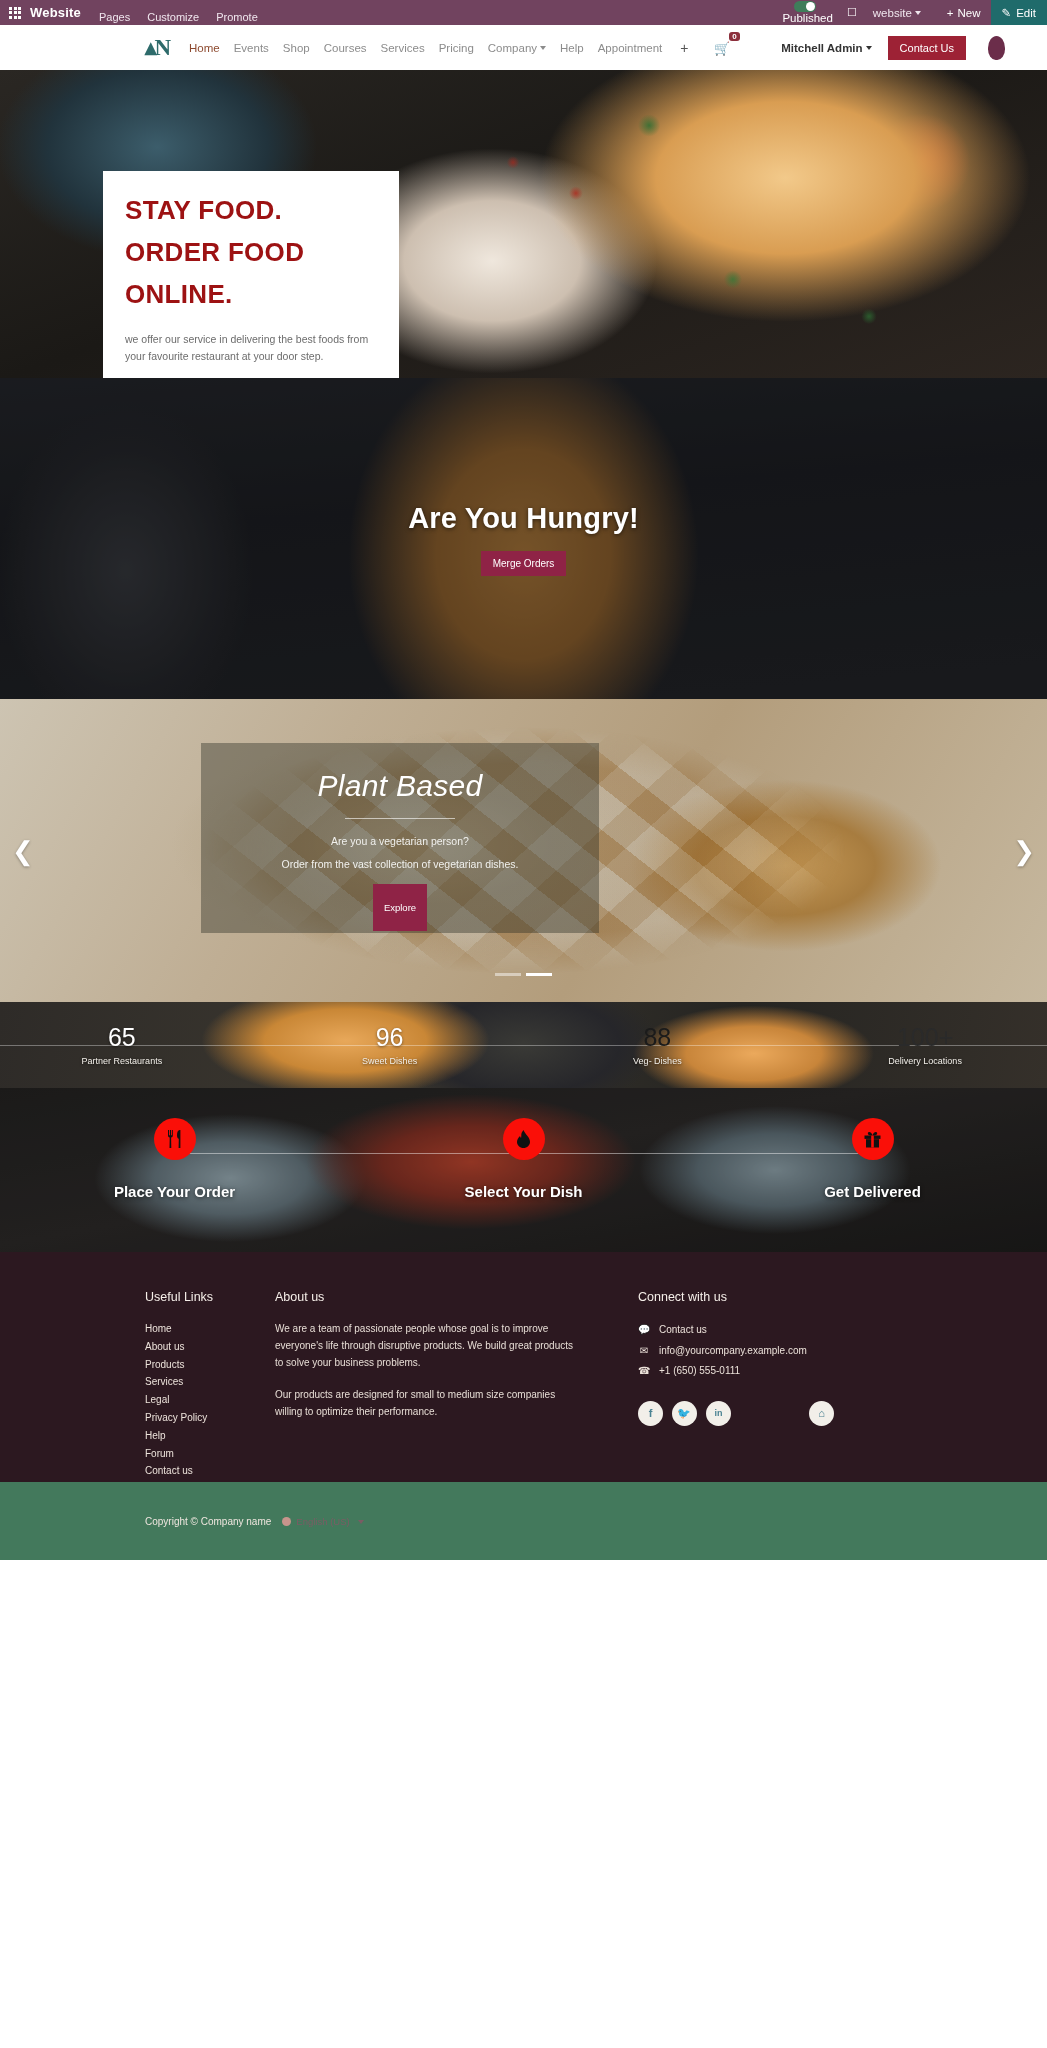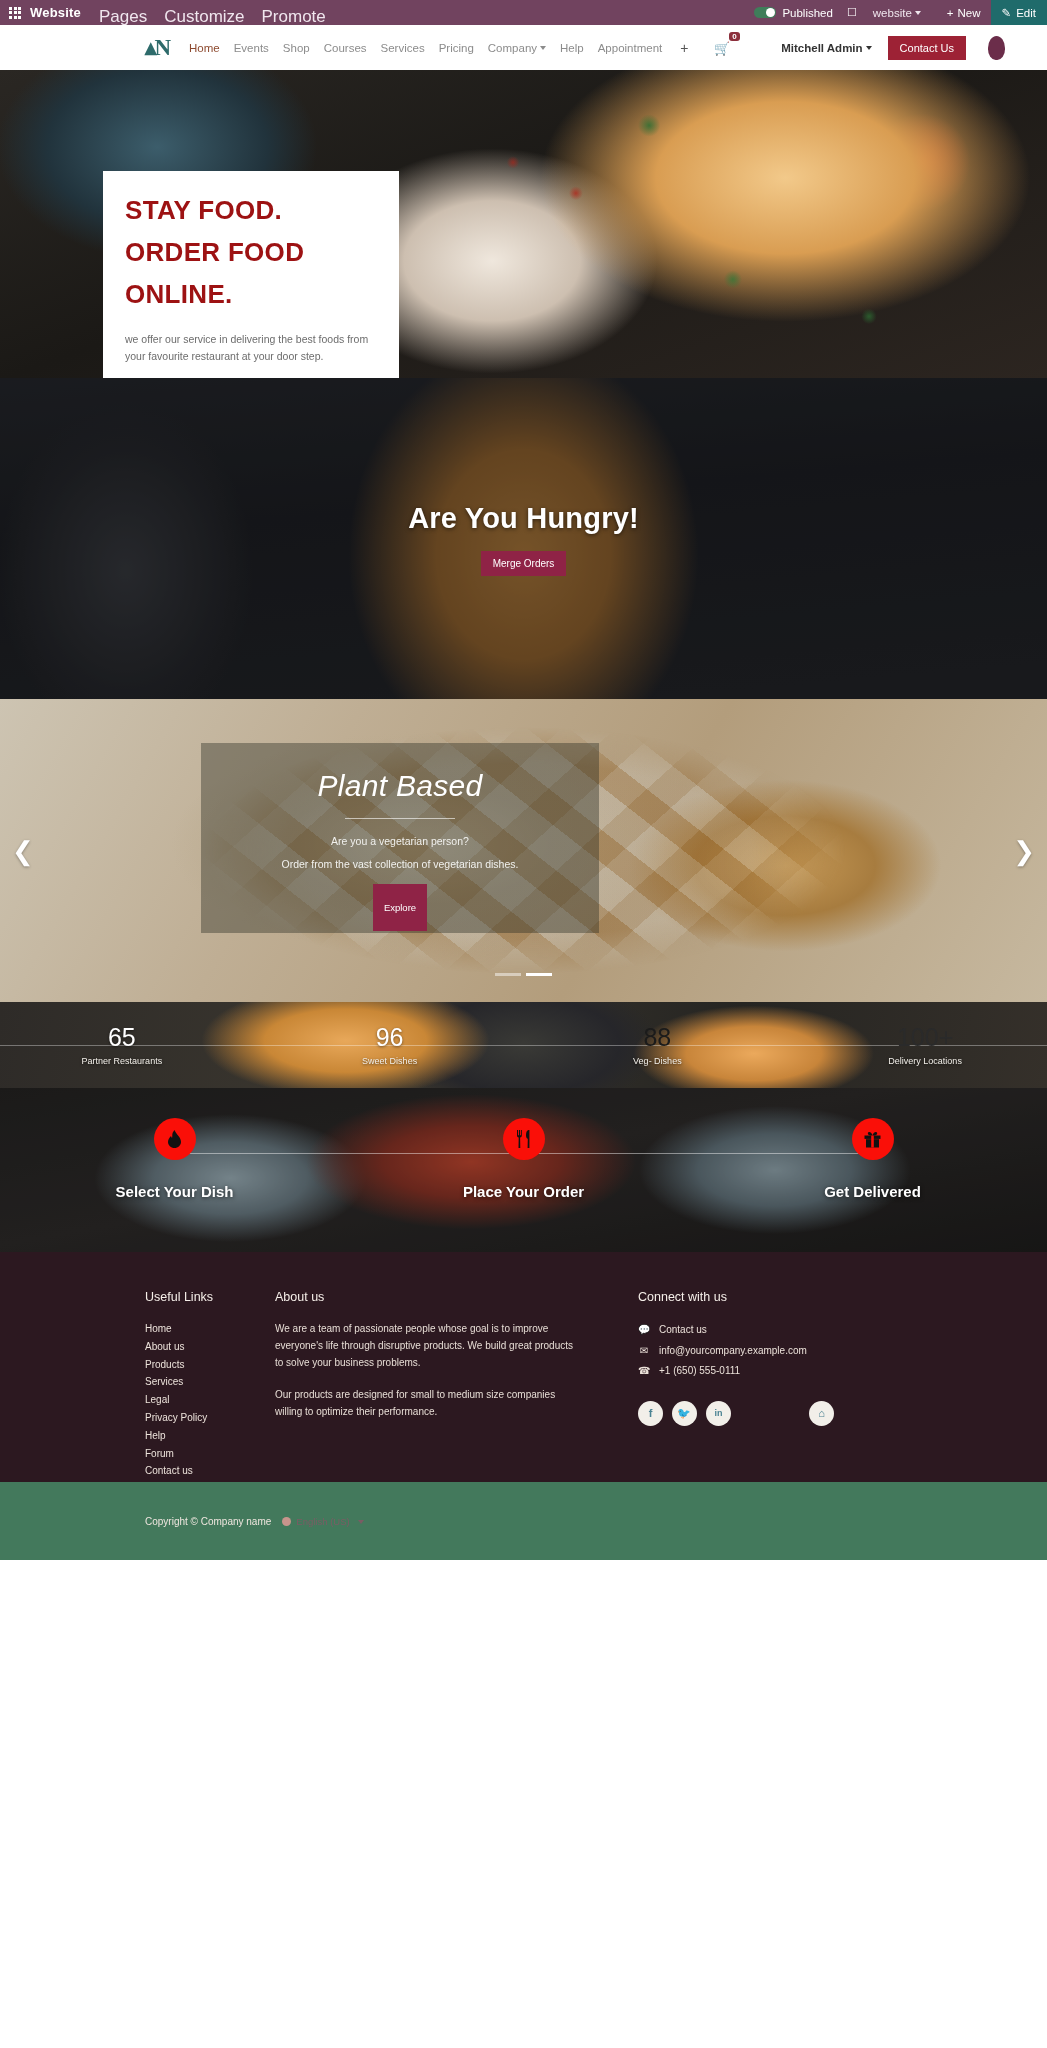--- a/index.html
+++ b/index.html
@@ -21,24 +21,24 @@
     position: relative;
     z-index: 50;
   }
   .odoo-bar .apps-grid {
     width: 30px; display: flex; align-items: center; justify-content: center;
     cursor: pointer;
   }
   .grid-icon { display: grid; grid-template-columns: repeat(3,3px); grid-gap: 1.5px; }
   .grid-icon i { width: 3px; height: 3px; background: #ffffff; display: block; }
   .odoo-bar .app-name { font-weight: bold; font-size: 13px; margin-right: 18px; letter-spacing: .2px;}
-  .odoo-bar .menu-item { margin-right: 17px; font-size: 17px; color: #f0e6ee; cursor: pointer; margin-top: 8px; }
+  .odoo-bar .menu-item { margin-right: 17px; font-size: 11px; color: #f0e6ee; cursor: pointer; margin-top: 8px; }
   .odoo-bar .spacer { flex: 1; }
   .odoo-bar .right-group { display: flex; align-items: center; height: 25px; }
-  .pub-toggle { display: flex; align-items: center; margin-right: 14px; cursor: pointer; }
+  .pub-toggle { display: flex; align-items: center; margin-right: 14px; cursor: pointer; flex-direction: column; }
   .pub-switch {
     width: 22px; height: 11px; border-radius: 6px; background: #3f7d5a;
     position: relative; margin-right: 6px; display: inline-block;
   }
   .pub-switch::after {
     content: ""; position: absolute; right: 1px; top: 1px;
     width: 9px; height: 9px; border-radius: 50%; background: #ffffff;
   }
   .mobile-ic { margin-right: 16px; cursor: pointer; font-size: 11px; }
   .site-sel { margin-right: 16px; cursor: pointer; color: #f0e6ee; }
@@ -366,34 +366,34 @@
       <div class="lbl">Delivery Locations</div>
     </div>
   </div>
 </div>
 
 <div class="process">
   <div class="proc-line"></div>
   <div class="proc-row">
     <div class="proc">
       <div class="bubble">
-        <svg width="15" height="18" viewBox="0 0 15 18">
-            <path d="M7.5 0 C4 4 6 5.5 5 8 C4.3 6.8 4 6 4 6 C2 8 1 10 1 12 C1 15.3 3.9 18 7.5 18 C11.1 18 14 15.3 14 12 C14 7 9.5 5 7.5 0 Z" fill="#111"></path>
-          </svg>
-      </div>
-      <div class="ptitle">Select Your Dish</div>
-    </div>
-    <div class="proc">
-      <div class="bubble">
         <svg width="16" height="18" viewBox="0 0 16 18">
           <path d="M1 0 L1 5.5 C1 6.6 1.8 7.4 2.7 7.6 L2.5 18 L4.3 18 L4.1 7.6 C5 7.4 5.8 6.6 5.8 5.5 L5.8 0 L4.9 0 L4.9 5.2 L4 5.2 L4 0 L3 0 L3 5.2 L2.1 5.2 L2.1 0 Z" fill="#111"></path>
           <path d="M12.6 0 C10.9 0 10 2.3 10 5.2 C10 7.4 10.8 8.4 11.8 8.7 L11.6 18 L13.4 18 L13.4 0 Z" fill="#111"></path>
         </svg>
       </div>
       <div class="ptitle">Place Your Order</div>
+    </div>
+    <div class="proc">
+      <div class="bubble">
+        <svg width="15" height="18" viewBox="0 0 15 18">
+            <path d="M7.5 0 C4 4 6 5.5 5 8 C4.3 6.8 4 6 4 6 C2 8 1 10 1 12 C1 15.3 3.9 18 7.5 18 C11.1 18 14 15.3 14 12 C14 7 9.5 5 7.5 0 Z" fill="#111"></path>
+          </svg>
+      </div>
+      <div class="ptitle">Select Your Dish</div>
     </div>
     <div class="proc">
       <div class="bubble">
         <svg width="17" height="17" viewBox="0 0 17 17">
           <rect x="0.5" y="4.5" width="16" height="3.4" fill="#111"></rect>
           <rect x="2" y="8.2" width="13" height="8.3" fill="#111"></rect>
           <rect x="7.2" y="4.5" width="2.6" height="12" fill="#fa0f08"></rect>
           <path d="M8.5 4.2 C7.4 1.2 5.6 0.4 4.4 1.2 C3.2 2 3.8 4 6.2 4.4 Z" fill="#111"></path>
           <path d="M8.5 4.2 C9.6 1.2 11.4 0.4 12.6 1.2 C13.8 2 13.2 4 10.8 4.4 Z" fill="#111"></path>
         </svg>

